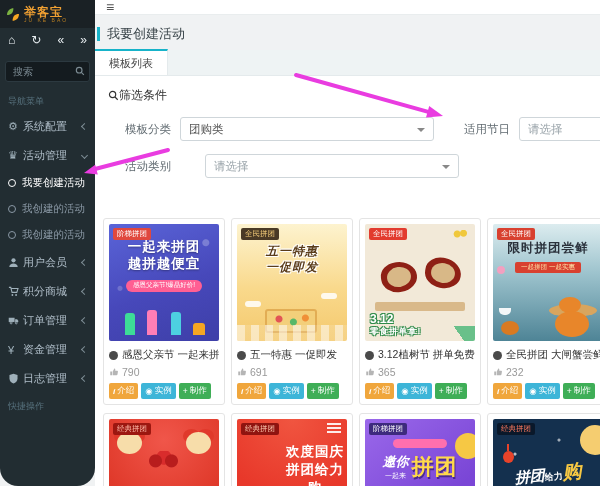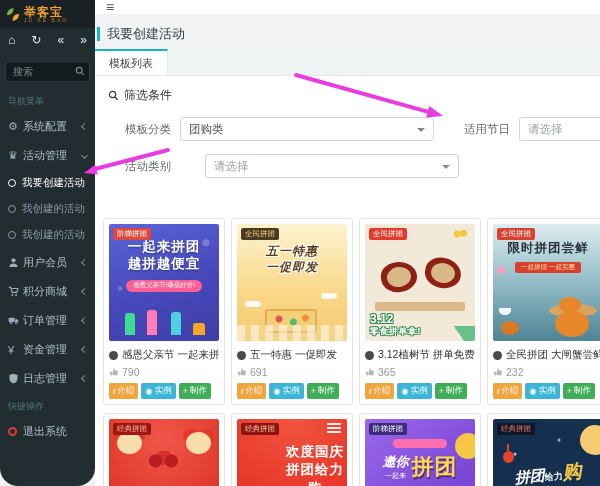--- a/index.html
+++ b/index.html
@@ -37,21 +37,21 @@
   
   .main { flex:1; min-width:0; display:flex; flex-direction:column; }
   .topbar { height:22px; background:#fff; border-bottom:1px solid #e9edee; display:flex; align-items:center; padding-left:11px; }
   .burger { font-size:14px; color:#555; cursor:pointer; line-height:1; }
   .ptitle { display:flex; align-items:center; margin:10px 0 0 2px; height:18px; }
   .ptitle .bar { width:3px; height:14px; background:#17b3c9; margin-right:7px; }
   .ptitle .tx { font-size:13px; color:#394449; }
   .tabbar { display:flex; margin-top:7px; background:#eef3f4; border-bottom:1px solid #e4eaec; height:26px; align-items:flex-end; }
   .tab { background:#fff; border-top:2px solid #17b3c9; border-right:1px solid #e4eaec; padding:0 14px; height:26px; display:flex; align-items:center; font-size:11px; color:#444; cursor:pointer; }
   .panel { background:#fff; flex:1; }
-  .fhead { display:flex; align-items:center; gap:5px; padding:11px 0 0 13px; font-size:12px; color:#333; }
+  .fhead { display:flex; align-items:center; padding:11px 0 0 13px; font-size:12px; color:#333; }
   .frow { display:flex; align-items:center; margin-top:13px; padding-left:30px; }
   .flabel { width:80px; font-size:11.5px; color:#606a70; padding-right:9px; white-space:nowrap; }
   .sel { width:254px; height:24px; border:1px solid #cfd6da; border-radius:3px; background:#fff; display:flex; align-items:center; padding:0 8px; font-size:11.5px; color:#555; cursor:pointer; position:relative; flex:none; }
   .sel .caret { position:absolute; right:8px; top:10px; width:0; height:0; border-left:4px solid transparent; border-right:4px solid transparent; border-top:4px solid #888; }
   .sel.ph { color:#9aa4aa; }
   .sel.short { width:160px; }
   .flabel.second { width:56px; margin-left:30px; }
 
   
   .grid { width:560px; display:flex; flex-wrap:wrap; padding:40px 0 0 8px; }
@@ -264,24 +264,20 @@
         <svg width="11" height="11" viewBox="0 0 12 12">
             <path d="M6 0.8l4.4 1.5v3.4c0 3-2 5-4.4 5.8C3.6 10.7 1.6 8.7 1.6 5.7V2.3z" fill="#9fb0ba"></path>
           </svg>
       </span>
       <span class="lb">日志管理</span>
       <span class="chev l"></span>
     </div>
 
     <div class="sect">快捷操作</div>
 
-    <div class="qi red">
-      <span class="ring"></span>
-      <span class="lb">退出系统</span>
-    </div>
   </aside>
 
   <div class="main">
     <div class="topbar">
       <span class="burger">≡</span>
     </div>
 
     <div class="ptitle">
       <span class="bar"></span>
       <span class="tx">我要创建活动</span>

